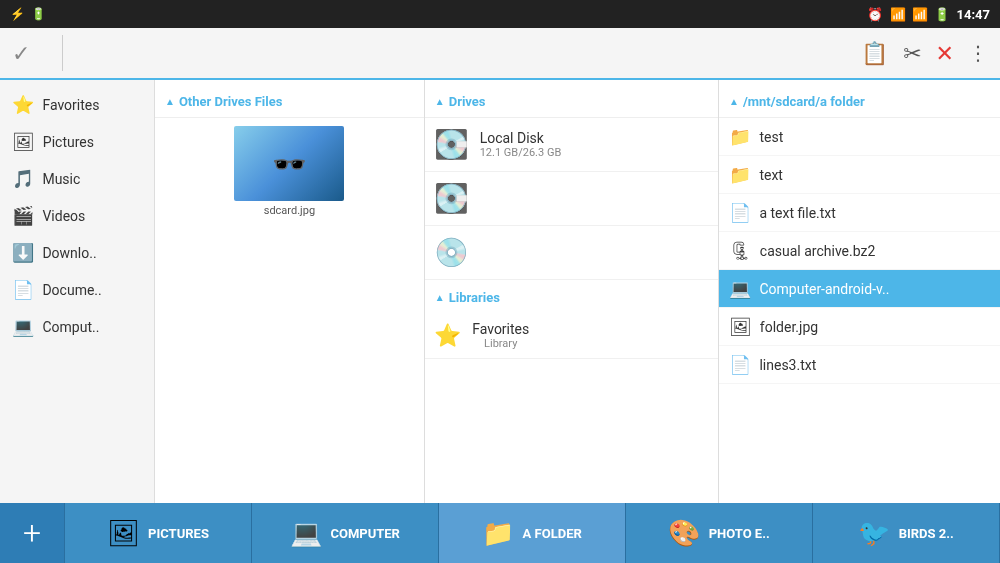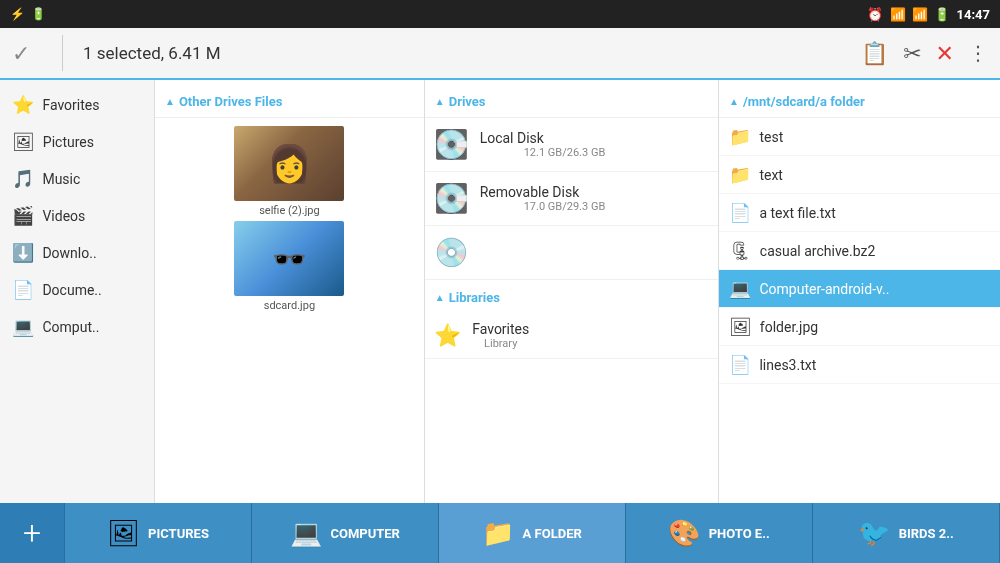--- a/index.html
+++ b/index.html
@@ -159,21 +159,21 @@
       display: flex;
       align-items: center;
       padding: 10px 10px;
       gap: 10px;
       cursor: pointer;
       border-bottom: 1px solid #f0f0f0;
     }
     .drive-icon { font-size: 28px; }
     .drive-info { display: flex; flex-direction: column; }
     .drive-name { font-size: 14px; color: #333; font-weight: 400; }
-    .drive-size { font-size: 11px; color: #888; margin-left: 44px; }
+    .drive-size { font-size: 11px; color: #888; }
 
     .libraries-header {
       display: flex;
       align-items: center;
       padding: 6px 10px 8px 10px;
       font-size: 13px;
       color: #4db6e8;
       font-weight: bold;
       gap: 4px;
       margin-top: 4px;
@@ -262,21 +262,20 @@
     <span>📶</span>
     <span>📶</span>
     <span>🔋</span>
     <span>14:47</span>
   </div>
 </div>
 
 <div class="action-bar">
   <span class="action-bar-check">✓</span>
   <div class="action-bar-divider"></div>
-  <span class="action-bar-title">1 selected, 6.41 M</span>
   <div class="action-bar-icons">
     <span class="action-icon action-icon-copy">📋</span>
     <span class="action-icon action-icon-cut">✂</span>
     <span class="action-icon action-icon-delete">✕</span>
     <span class="action-icon action-icon-more">⋮</span>
   </div>
 </div>
 
 <div class="main-content">
 
@@ -312,24 +311,20 @@
   </div>
 
   <div class="panels">
 
     <div class="panel indexed-panel">
       <div class="panel-header">
         <span class="panel-header-arrow">▲</span>
         <span>Other Drives Files</span>
       </div>
       <div class="file-grid">
-        <div class="file-thumb">
-          <div class="photo-1"></div>
-          <span class="thumb-label">selfie (2).jpg</span>
-        </div>
         <div class="file-thumb">
           <div class="photo-3"></div>
           <span class="thumb-label">sdcard.jpg</span>
         </div>
       </div>
     </div>
 
     <div class="panel drives-panel">
       <div class="panel-header">
         <span class="panel-header-arrow">▲</span>
@@ -337,24 +332,20 @@
       </div>
       <div class="drive-item">
         <span class="drive-icon">💽</span>
         <div class="drive-info">
           <span class="drive-name">Local Disk</span>
           <span class="drive-size">12.1 GB/26.3 GB</span>
         </div>
       </div>
       <div class="drive-item">
         <span class="drive-icon">💽</span>
-        <div class="drive-info">
-          <span class="drive-name">Removable Disk</span>
-          <span class="drive-size">17.0 GB/29.3 GB</span>
-        </div>
       </div>
       <div class="drive-item">
         <span class="drive-icon" style="color:#4db6e8;">💿</span>
       </div>
       <div class="libraries-header">
         <span class="panel-header-arrow">▲</span>
         <span>Libraries</span>
       </div>
       <div class="library-item">
         <span class="library-icon">⭐</span>

